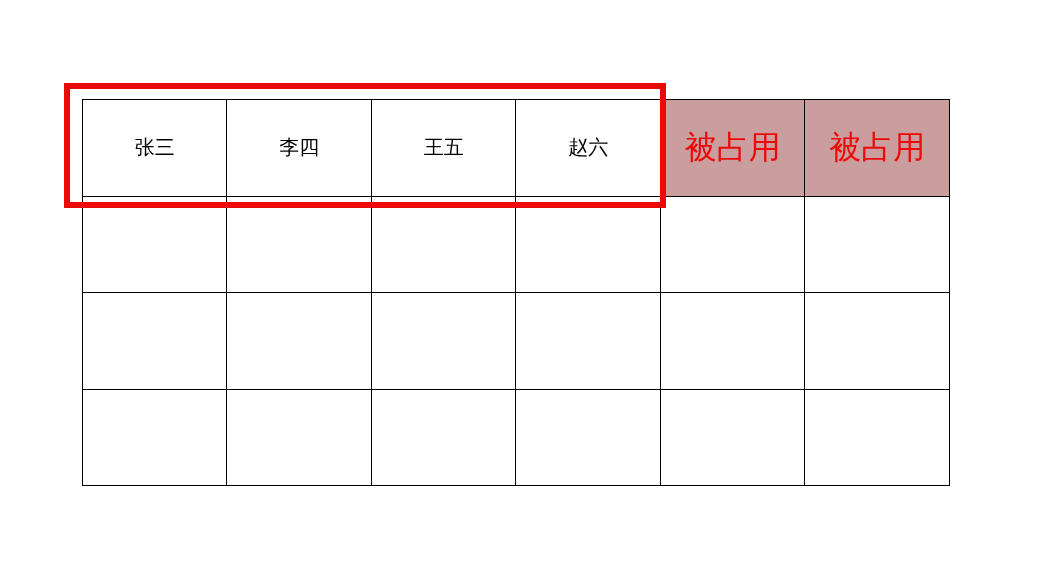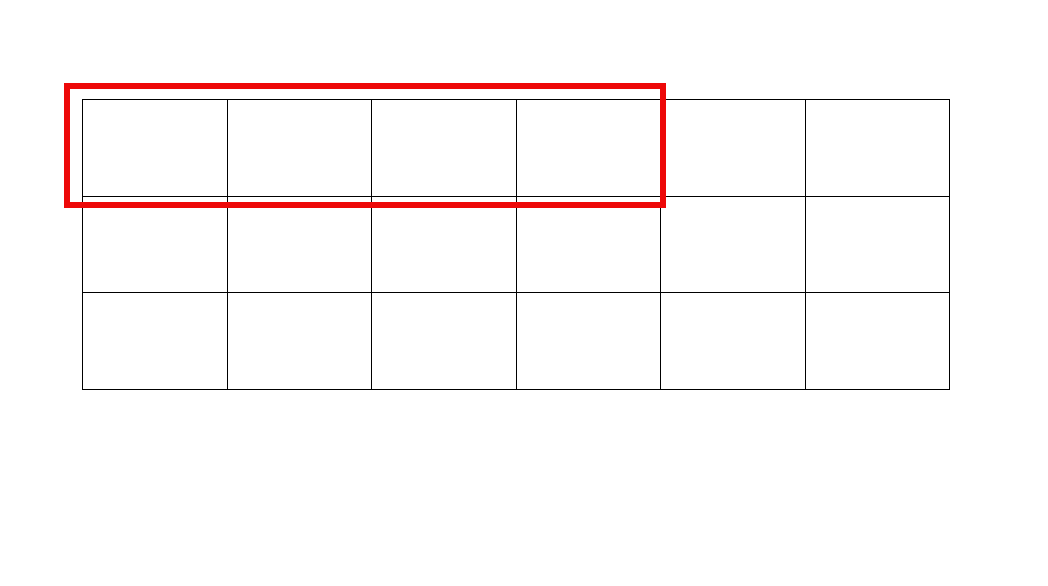--- a/index.html
+++ b/index.html
@@ -47,20 +47,28 @@
       border: 6px solid #ed0808;
       pointer-events: none;
     }
   </style>
 </head>
 <body>
 
 <div class="table-container">
   <table>
     <tbody>
+        <tr>
+      <td>张三</td>
+      <td>李四</td>
+      <td>王五</td>
+      <td>赵六</td>
+      <td class="occupied">被占用</td>
+      <td class="occupied">被占用</td>
+    </tr>
     <tr>
       <td></td>
       <td></td>
       <td></td>
       <td></td>
       <td></td>
       <td></td>
     </tr>
     <tr>
       <td></td>

